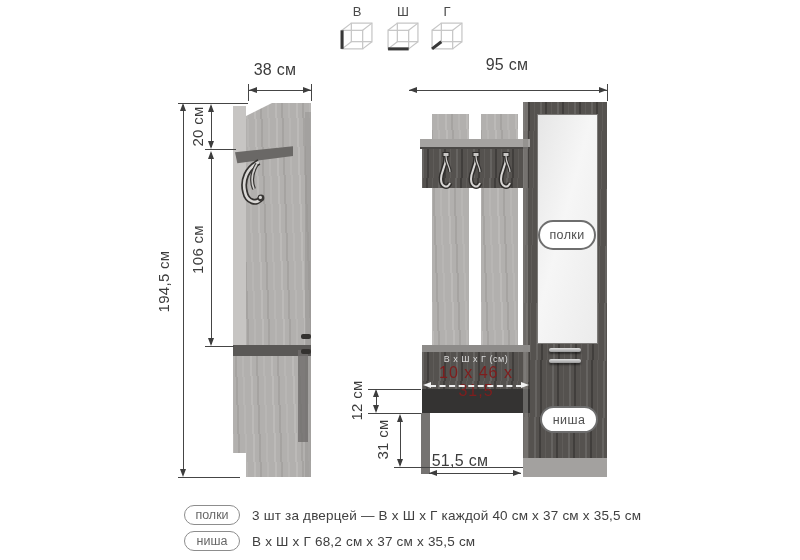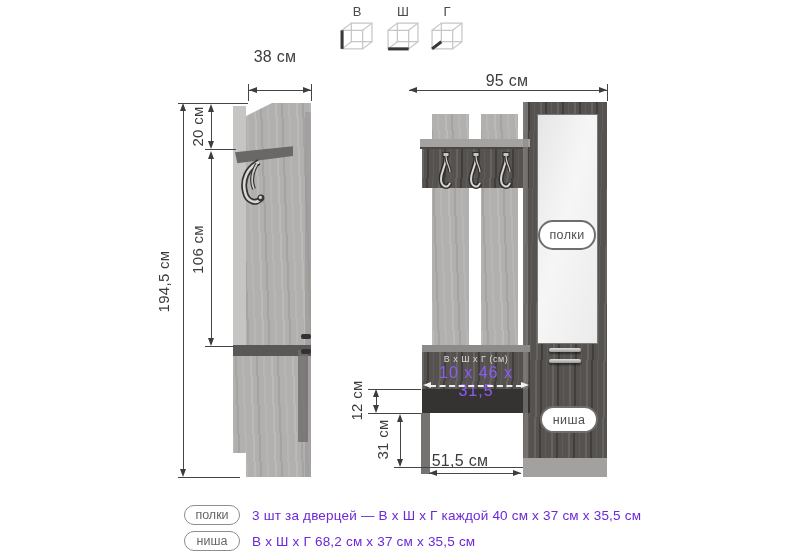--- a/index.html
+++ b/index.html
@@ -18,29 +18,29 @@
   .ar-w-right{border-width:3.5px 0 3.5px 8px;border-left-color:#f2f2f2;}
   .dim{position:absolute;font-size:15px;color:#3c3c3c;text-align:center;white-space:nowrap;z-index:5;letter-spacing:.3px;}
   .dim.big{font-size:16px;}
   .rot{transform:rotate(-90deg);}
   
   .wood-l{background-color:#b2b0ae;background-image:repeating-linear-gradient(88deg,rgba(255,255,255,.13) 0 2px,rgba(255,255,255,0) 2px 6px,rgba(40,35,30,.09) 6px 8px,rgba(255,255,255,0) 8px 13px,rgba(255,255,255,.08) 13px 15px,rgba(255,255,255,0) 15px 21px);}
   .wood-d{background-color:#55524f;background-image:repeating-linear-gradient(91deg,rgba(255,255,255,.10) 0 2px,rgba(0,0,0,0) 2px 5px,rgba(0,0,0,.24) 5px 7px,rgba(0,0,0,0) 7px 11px,rgba(255,255,255,.06) 11px 12px,rgba(0,0,0,0) 12px 17px);}
   .badge{position:absolute;background:#fff;border:2px solid #6e6e6e;border-radius:15px;color:#4f4f4f;display:flex;align-items:center;justify-content:center;z-index:6;font-size:12.5px;letter-spacing:.4px;}
   
   .bench-t1{position:absolute;left:424px;top:354px;width:104px;text-align:center;font-size:9px;color:#dcdcdc;letter-spacing:.5px;z-index:4;}
-  .bench-t2{position:absolute;left:424px;top:364px;width:104px;text-align:center;font-size:16px;color:#8b5cf6;letter-spacing:1px;z-index:4;}
+  .bench-t2{position:absolute;left:424px;top:364px;width:104px;text-align:center;font-size:16px;color:#7f1d1d;letter-spacing:1px;z-index:4;}
   .dash-w{position:absolute;left:430px;top:385px;width:92px;height:0;border-top:2px dashed #eeeeee;z-index:4;}
   
   .cube-group{position:absolute;width:36px;text-align:center;}
   .cube-label{font-size:13px;color:#4a4a4a;display:block;margin-bottom:2px;}
   
   .legend-row{position:absolute;left:184px;display:flex;align-items:center;gap:12px;z-index:6;}
   .legend-pill{border:1.5px solid #8d8d8d;border-radius:12px;padding:2px 10px;font-size:12.5px;color:#666;text-align:center;min-width:34px;background:#fff;}
-  .legend-text{font-size:13.5px;color:#6d28d9;letter-spacing:.2px;white-space:nowrap;}
+  .legend-text{font-size:13.5px;color:#404040;letter-spacing:.2px;white-space:nowrap;}
 </style>
 </head>
 <body>
 
 <div id="stage">
 
   <div class="cube-group" style="left:339px;top:4px;">
     <span class="cube-label">В</span>
     <svg width="34" height="30" viewBox="0 0 33 29">
       <g stroke="#c6c6c6" stroke-width="1.2" fill="none">
@@ -89,21 +89,21 @@
       <circle cx="24" cy="40" r="3.4" fill="#3a3836"></circle>
         <circle cx="23.4" cy="39.4" r="1.6" fill="#d5d3d1"></circle>
     </svg>
     <div class="abs" style="left:233px;top:345px;width:78px;height:11px;background:#5a5856;z-index:3;"></div>
     <div class="abs wood-l" style="left:233px;top:356px;width:78px;height:121px;z-index:1;"></div>
     <div class="abs" style="left:298px;top:350px;width:10px;height:92px;background:#6f6d6b;opacity:.8;z-index:3;"></div>
     <div class="abs" style="left:301px;top:334px;width:10px;height:5px;background:#343230;border-radius:2px;z-index:4;"></div>
     <div class="abs" style="left:301px;top:349px;width:10px;height:5px;background:#343230;border-radius:2px;z-index:4;"></div>
     <div class="abs" style="left:233px;top:453px;width:13px;height:24px;background:#fff;z-index:2;"></div>
 
-    <div class="dim big" style="left:240px;top:48px;width:70px;">38 см</div>
+    <div class="dim big" style="left:240px;top:61px;width:70px;">38 см</div>
     <div class="hl" style="left:249px;top:90px;width:62px;"></div>
     <div class="ar ar-left" style="left:249px;top:87px;"></div>
     <div class="ar ar-right" style="left:303px;top:87px;"></div>
     <div class="vl" style="left:248px;top:84px;height:17px;"></div>
     <div class="vl" style="left:311px;top:84px;height:17px;"></div>
 
     <div class="hl" style="left:178px;top:103px;width:70px;"></div>
     <div class="vl" style="left:183px;top:105px;height:368px;"></div>
     <div class="ar ar-up" style="left:180px;top:103px;"></div>
     <div class="ar ar-down" style="left:180px;top:469px;"></div>
@@ -166,21 +166,21 @@
 
     <div class="abs wood-d" style="left:523px;top:102px;width:84px;height:375px;z-index:2;"></div>
     <div class="abs" style="left:523px;top:102px;width:5px;height:356px;background:#8a8886;opacity:.6;z-index:3;"></div>
     <div class="abs" style="left:537px;top:114px;width:59px;height:228px;background:linear-gradient(105deg,#e6e6e6,#f6f6f6 45%,#ebebeb);border:1px solid #7c7a78;z-index:3;"></div>
     <div class="badge" style="left:538px;top:220px;width:54px;height:26px;">полки</div>
     <div class="abs" style="left:549px;top:348px;width:32px;height:4px;background:linear-gradient(#e2e2e2,#9a9a9a);border-radius:2px;box-shadow:0 2px 2px rgba(0,0,0,.45);z-index:4;"></div>
     <div class="abs" style="left:549px;top:359px;width:32px;height:4px;background:linear-gradient(#e2e2e2,#9a9a9a);border-radius:2px;box-shadow:0 2px 2px rgba(0,0,0,.45);z-index:4;"></div>
     <div class="badge" style="left:540px;top:406px;width:54px;height:23px;">ниша</div>
     <div class="abs" style="left:523px;top:458px;width:84px;height:19px;background:#a3a19f;z-index:3;"></div>
 
-    <div class="dim big" style="left:470px;top:72px;width:74px;">95 см</div>
+    <div class="dim big" style="left:470px;top:56px;width:74px;">95 см</div>
     <div class="hl" style="left:409px;top:90px;width:198px;"></div>
     <div class="ar ar-left" style="left:409px;top:87px;"></div>
     <div class="ar ar-right" style="left:599px;top:87px;"></div>
     <div class="vl" style="left:607px;top:84px;height:17px;"></div>
 
     <div class="hl" style="left:368px;top:389px;width:53px;"></div>
     <div class="hl" style="left:368px;top:413px;width:53px;"></div>
     <div class="vl" style="left:376px;top:391px;height:20px;"></div>
     <div class="ar ar-up" style="left:373px;top:389px;"></div>
     <div class="ar ar-down" style="left:373px;top:405px;"></div>

